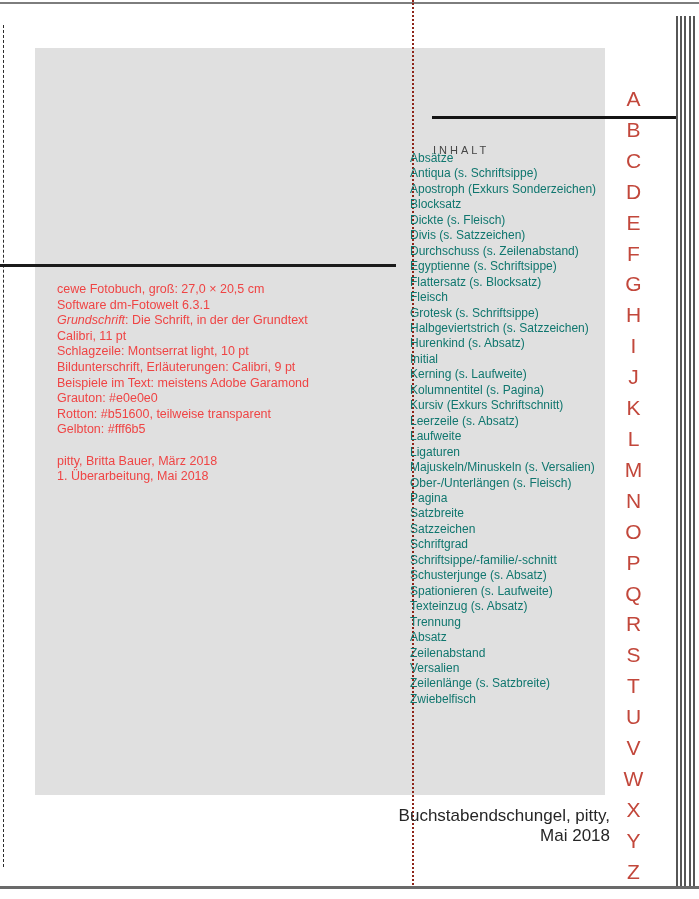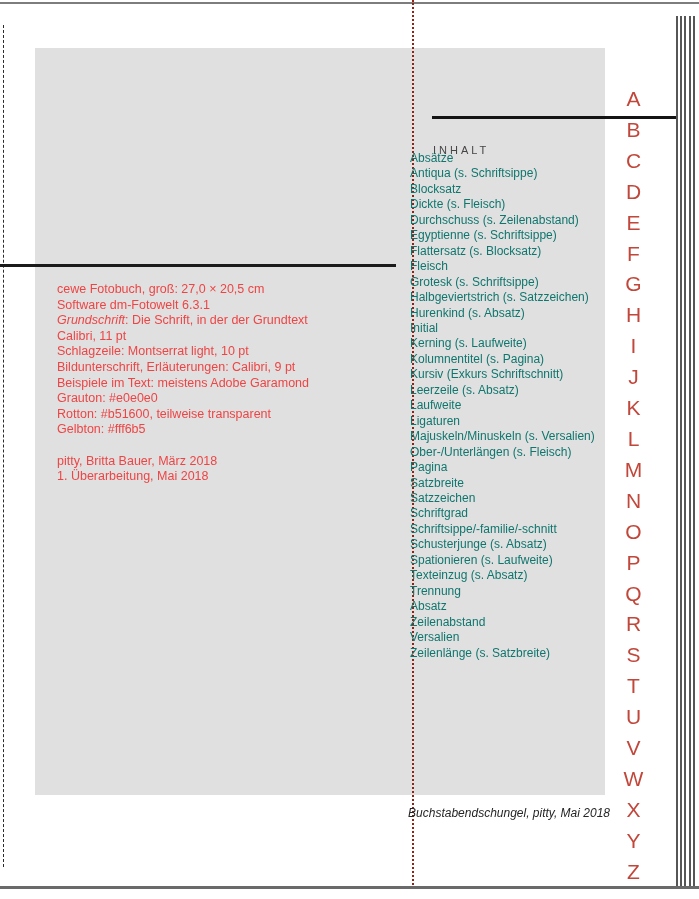--- a/index.html
+++ b/index.html
@@ -25,21 +25,21 @@
   .toc-title { position:absolute; left:433px; top:128px; font-size:11px;
                letter-spacing:3px; color:#454545;margin-top:16px; }
   .toc-list  { position:absolute; left:410px; top:151px; width:185px;
                font-size:12px; line-height:15.45px; color:#0f766e; white-space:nowrap; }
 
   .alphabet  { position:absolute; left:613px; top:88px; height:794px; width:42px;
                display:flex; flex-direction:column; justify-content:space-between; align-items:center; }
   .alphabet .letter { color:#c2473b; font-size:21px; line-height:1; letter-spacing:1px; }
 
   .caption { position:absolute; left:378px; top:806px; width:232px; text-align:right;
-             font-size:12px; color:#262626;font-style:italic; }
+             font-size:17px; color:#262626; }
 </style>
 </head>
 <body>
 
 <div class="sheet">
   <div class="border-top"></div>
   <div class="gray-panel"></div>
   <div class="fold-line"></div>
   <div class="left-dash"></div>
   <div class="rule-left"></div>
@@ -59,22 +59,24 @@
       <div class="col-line">Gelbton: #fff6b5</div>
       <div class="col-line"></div>
       <div class="col-line">pitty, Britta Bauer, März 2018</div>
       <div class="col-line">1. Überarbeitung, Mai 2018</div>
     </div>
 
   <div class="toc-title">INHALT</div>
   <div class="toc-list">
       <div>Absätze</div>
       <div>Antiqua (s. Schriftsippe)</div>
+      <div>Apostroph (Exkurs Sonderzeichen)</div>
       <div>Blocksatz</div>
       <div>Dickte (s. Fleisch)</div>
+      <div>Divis (s. Satzzeichen)</div>
       <div>Durchschuss (s. Zeilenabstand)</div>
       <div>Egyptienne (s. Schriftsippe)</div>
       <div>Flattersatz (s. Blocksatz)</div>
       <div>Fleisch</div>
       <div>Grotesk (s. Schriftsippe)</div>
       <div>Halbgeviertstrich (s. Satzzeichen)</div>
       <div>Hurenkind (s. Absatz)</div>
       <div>Initial</div>
       <div>Kerning (s. Laufweite)</div>
       <div>Kolumnentitel (s. Pagina)</div>
@@ -90,20 +92,21 @@
       <div>Schriftgrad</div>
       <div>Schriftsippe/-familie/-schnitt</div>
       <div>Schusterjunge (s. Absatz)</div>
       <div>Spationieren (s. Laufweite)</div>
       <div>Texteinzug (s. Absatz)</div>
       <div>Trennung</div>
       <div>Absatz</div>
       <div>Zeilenabstand</div>
       <div>Versalien</div>
       <div>Zeilenlänge (s. Satzbreite)</div>
+      <div>Zwiebelfisch</div>
     </div>
 
   <div class="alphabet">
       <span class="letter">A</span>
       <span class="letter">B</span>
       <span class="letter">C</span>
       <span class="letter">D</span>
       <span class="letter">E</span>
       <span class="letter">F</span>
       <span class="letter">G</span>

